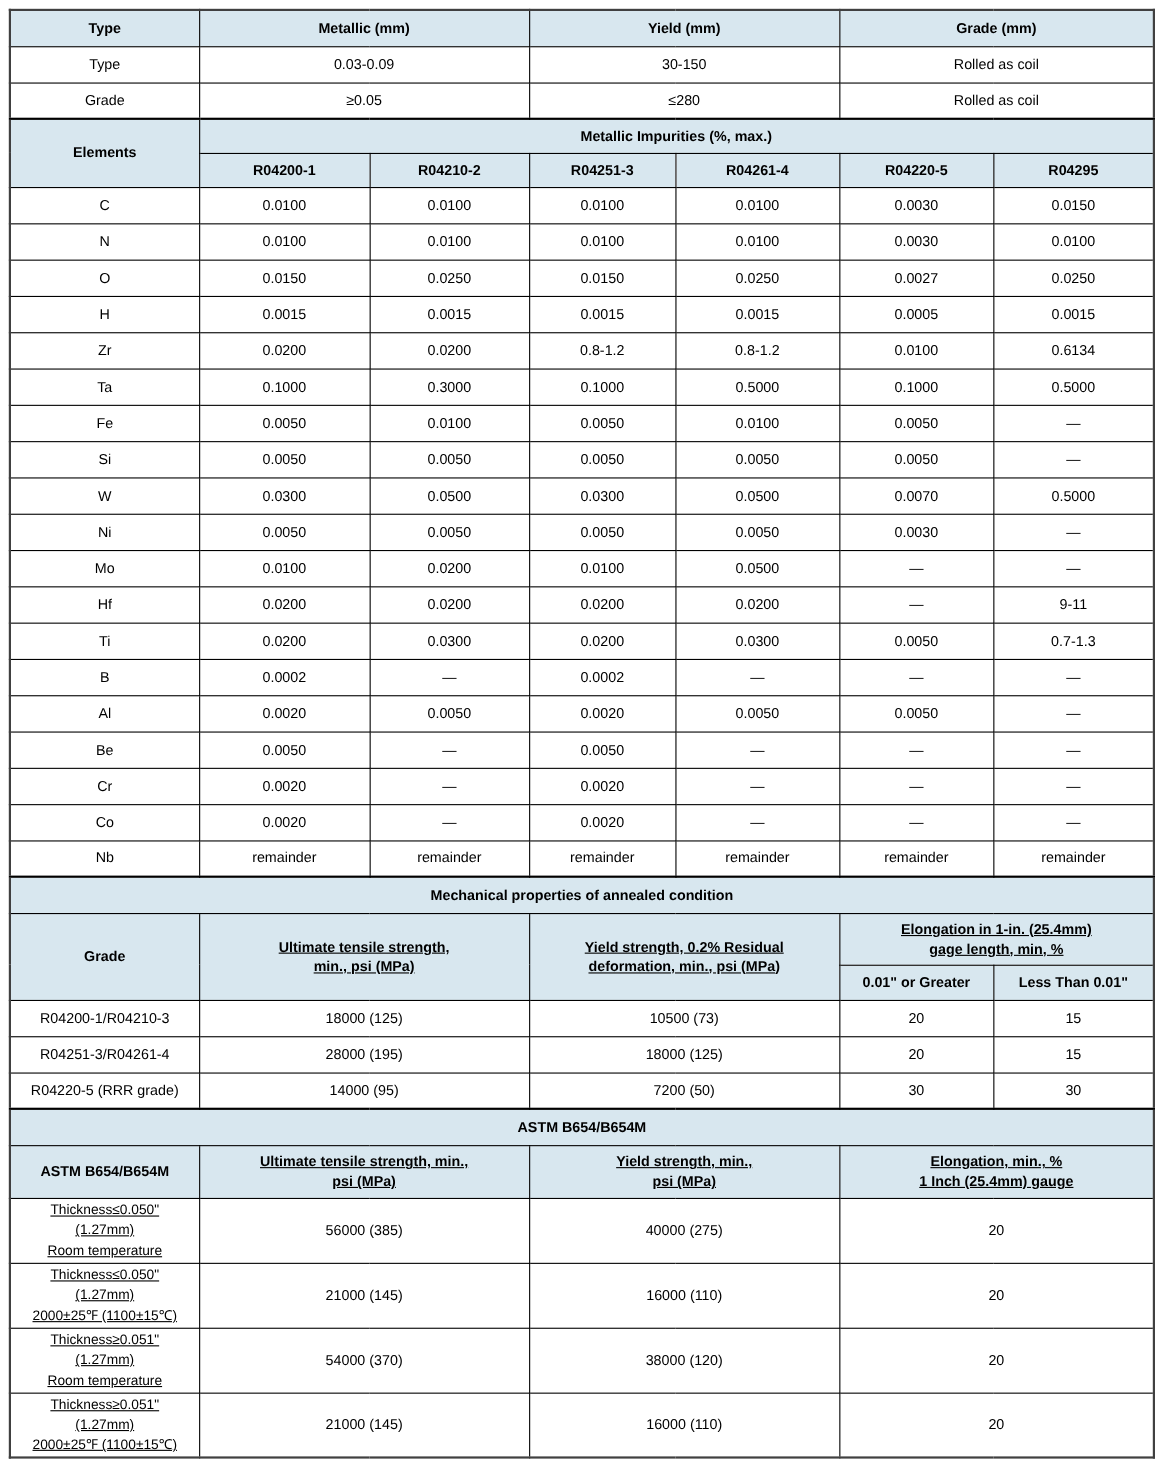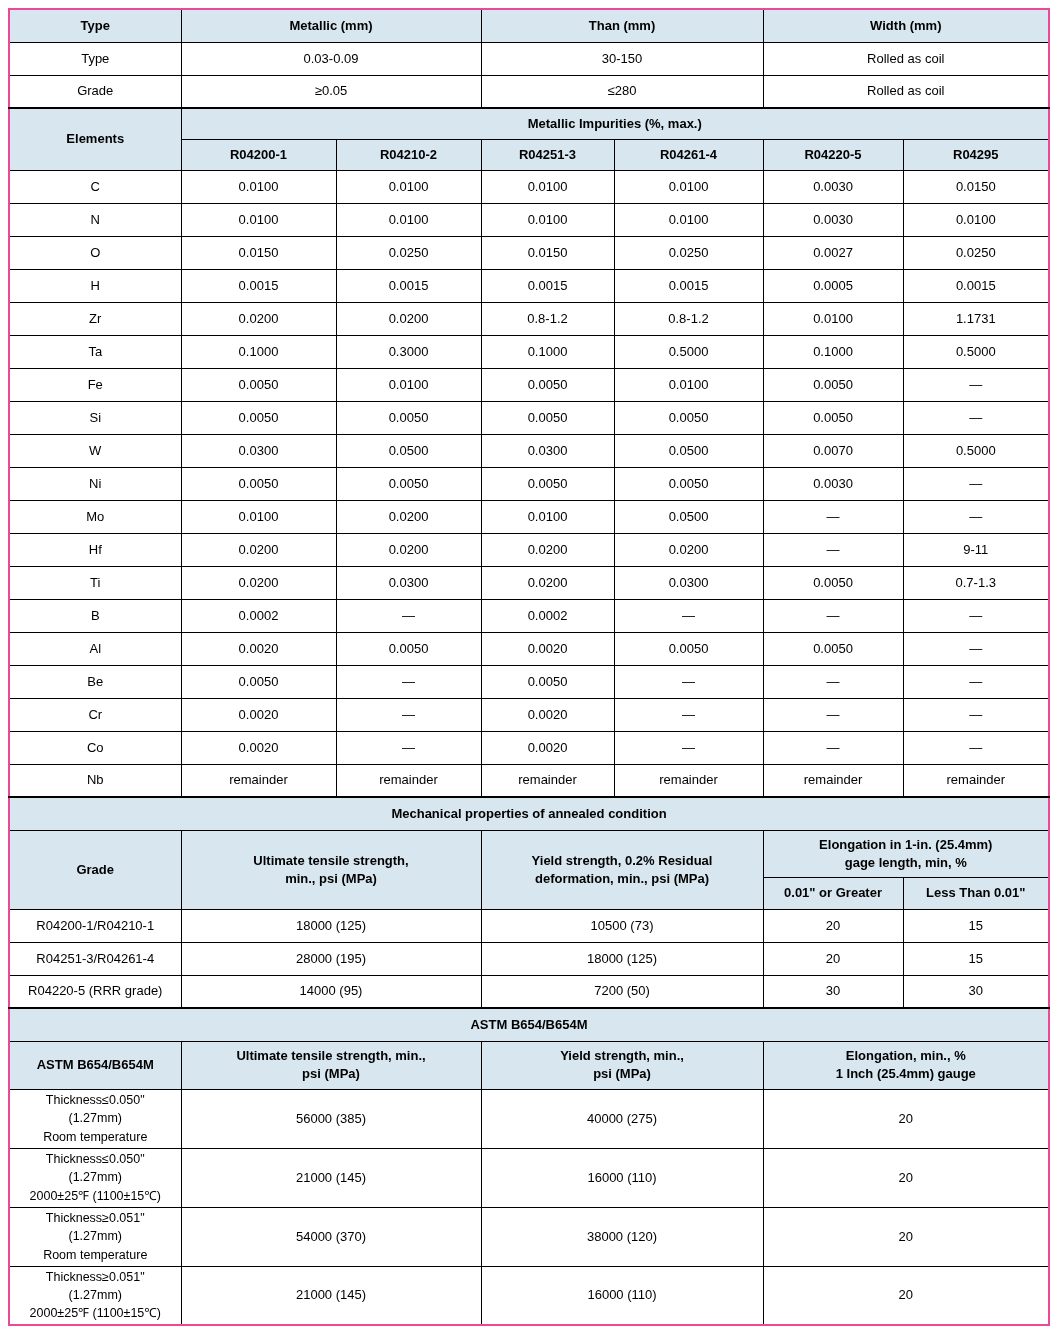--- a/index.html
+++ b/index.html
@@ -12,39 +12,39 @@
     width: 1056px;
     height: 1330px;
     box-sizing: border-box;
     padding: 8px;
     background: #ffffff;
   }
   table.spec {
     width: 1040px;
     border-collapse: collapse;
     table-layout: fixed;
-    border: 2px solid #ec4899;
+    border: 2px solid #404040;
     padding-left: 20px;
   }
   td, th {
     border: 1px solid #000000;
     text-align: center;
     vertical-align: middle;
     font-size: 13px;
     padding: 1px 4px;
     overflow: hidden;
     line-height: 1.35;
   }
   th {
     background: #d8e7ef;
     font-weight: bold;
   }
   td { background: #ffffff; font-weight: normal; }
   tr.sect > th, tr.sect > td { border-top: 2px solid #000000; }
-  .ml { white-space: pre-line; }
+  .ml { white-space: pre-line; text-decoration: underline; }
   .r33 { height: 33px; }
   .r31 { height: 31px; }
   .r47 { height: 47px; }
   .r32 { height: 32px; }
   .r48 { height: 48px; }
   .r59 { height: 59px; }
   .cond { font-size: 12.5px; line-height: 1.45; padding: 1px 2px; }
 </style>
 </head>
 <body>
@@ -58,22 +58,22 @@
       <col style="width:133px">
       <col style="width:149px">
       <col style="width:140px">
       <col style="width:146px">
     </colgroup>
 
     <tbody>
       <tr class="r33">
         <th>Type</th>
         <th colspan="2">Metallic (mm)</th>
-        <th colspan="2">Than (mm)</th>
-        <th colspan="2">Width (mm)</th>
+        <th colspan="2">Yield (mm)</th>
+        <th colspan="2">Grade (mm)</th>
       </tr>
     </tbody>
     <tbody id="dims-rows">
         <tr class="r33">
           <td colspan="1">Type</td>
           <td colspan="2">0.03-0.09</td>
           <td colspan="2">30-150</td>
           <td colspan="2">Rolled as coil</td>
         </tr>
         <tr class="r33">
@@ -135,21 +135,21 @@
           <td>0.0005</td>
           <td>0.0015</td>
         </tr>
         <tr class="r33">
           <td>Zr</td>
           <td>0.0200</td>
           <td>0.0200</td>
           <td>0.8-1.2</td>
           <td>0.8-1.2</td>
           <td>0.0100</td>
-          <td>1.1731</td>
+          <td>0.6134</td>
         </tr>
         <tr class="r33">
           <td>Ta</td>
           <td>0.1000</td>
           <td>0.3000</td>
           <td>0.1000</td>
           <td>0.5000</td>
           <td>0.1000</td>
           <td>0.5000</td>
         </tr>
@@ -285,21 +285,21 @@
         <th colspan="2" class="ml">Elongation in 1-in. (25.4mm)
 gage length, min, %</th>
       </tr>
       <tr class="r32">
         <th>0.01" or Greater</th>
         <th>Less Than 0.01"</th>
       </tr>
     </tbody>
     <tbody id="mech-rows">
         <tr class="r33">
-          <td colspan="1">R04200-1/R04210-1</td>
+          <td colspan="1">R04200-1/R04210-3</td>
           <td colspan="2">18000 (125)</td>
           <td colspan="2">10500 (73)</td>
           <td colspan="1">20</td>
           <td colspan="1">15</td>
         </tr>
         <tr class="r33">
           <td colspan="1">R04251-3/R04261-4</td>
           <td colspan="2">28000 (195)</td>
           <td colspan="2">18000 (125)</td>
           <td colspan="1">20</td>

